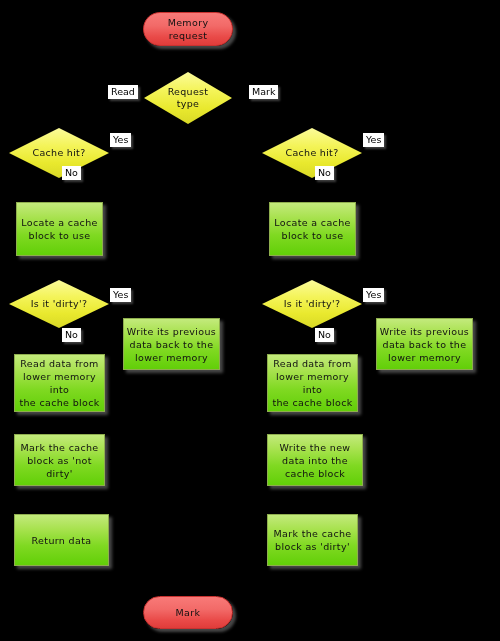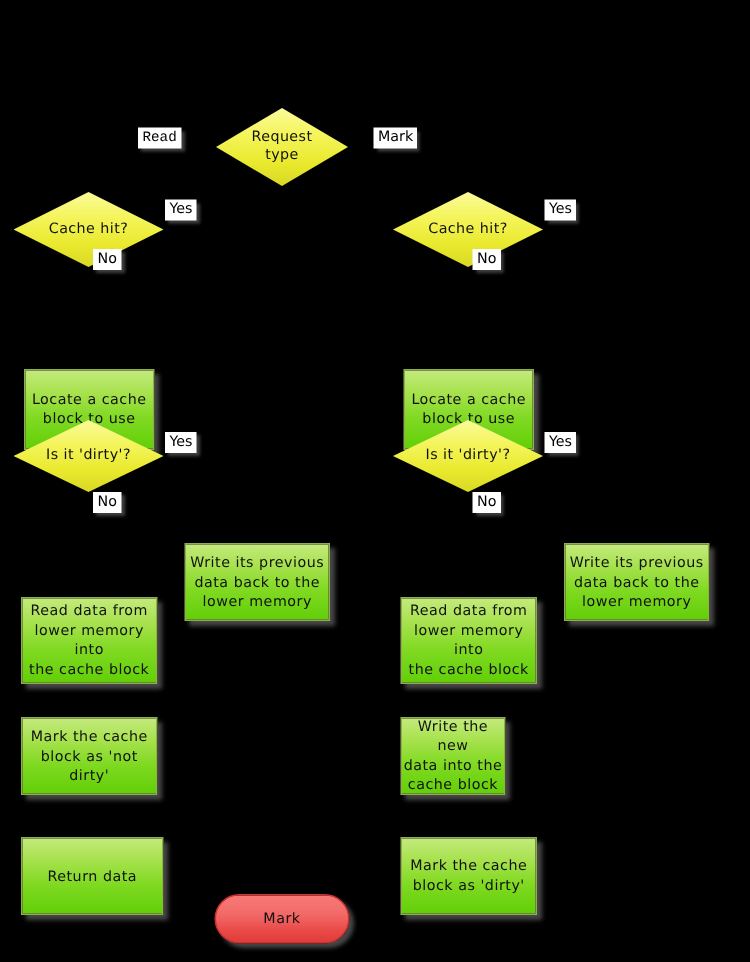--- a/index.html
+++ b/index.html
@@ -70,21 +70,20 @@
     font-size: 9.5px;
     line-height: 12px;
     letter-spacing: 0.3px;
   }
 
   
   .box {
     background: linear-gradient(to bottom, #c3ea7c 0%, #a8e24f 28%, #7fd921 62%, #62cf08 100%);
     border: 1px solid #8fae4e;
     box-shadow: 3px 3px 3px rgba(255,255,255,0.28);
-    margin-top: 44px;
   }
 
   
   .elabel {
     position: absolute;
     background: #ffffff;
     color: #000000;
     font-size: 9.5px;
     line-height: 12px;
     padding: 1px 3px 1px 3px;
@@ -142,20 +141,24 @@
       <path d="M 100 304 L 118 304 L 118 318"></path>
 
       <path d="M 353 304 L 372 304 L 372 318"></path>
 
       <path d="M 171 370 L 171 383 L 102 383"></path>
 
       <path d="M 419 370 L 419 383 L 355 383"></path>
     </g>
   </svg>
 
+  <div class="node pill" style="left:143px; top:12px; width:90px; height:34px;">
+    <span style="white-space:pre-line;">Memory
+request</span>
+  </div>
 
   <div class="diamond-wrap" style="left:144px; top:72px; width:88px; height:52px;">
     <div class="diamond-shape"></div>
     <div class="diamond-label" style="white-space:pre-line;">Request
 type</div>
   </div>
 
   <div class="diamond-wrap" style="left:9px; top:128px; width:100px; height:50px;">
     <div class="diamond-shape"></div>
     <div class="diamond-label">Cache hit?</div>
@@ -208,40 +211,40 @@
     <span style="white-space:pre-line;">Read data from
 lower memory into
 the cache block</span>
   </div>
 
   <div class="node box" style="left:14px; top:434px; width:91px; height:52px;">
     <span style="white-space:pre-line;">Mark the cache
 block as 'not dirty'</span>
   </div>
 
-  <div class="node box" style="left:267px; top:434px; width:70px; height:52px;">
+  <div class="node box" style="left:267px; top:434px; width:96px; height:52px;">
     <span style="white-space:pre-line;">Write the new
 data into the
 cache block</span>
   </div>
 
   <div class="node box" style="left:14px; top:514px; width:95px; height:52px;">
     <span style="white-space:pre-line;">Return data</span>
   </div>
 
   <div class="node box" style="left:267px; top:514px; width:91px; height:52px;">
     <span style="white-space:pre-line;">Mark the cache
 block as 'dirty'</span>
   </div>
 
   <div class="node pill" style="left:143px; top:596px; width:90px; height:33px;">
     <span>Mark</span>
   </div>
 
-  <div class="elabel" style="left:92px; top:85px;font-family:Liberation Mono, monospace;">Read</div>
+  <div class="elabel" style="left:108px; top:85px;">Read</div>
 
   <div class="elabel" style="left:249px; top:85px;">Mark</div>
 
   <div class="elabel" style="left:110px; top:133px;">Yes</div>
 
   <div class="elabel" style="left:62px; top:166px;">No</div>
 
   <div class="elabel" style="left:363px; top:133px;">Yes</div>
 
   <div class="elabel" style="left:315px; top:166px;">No</div>

